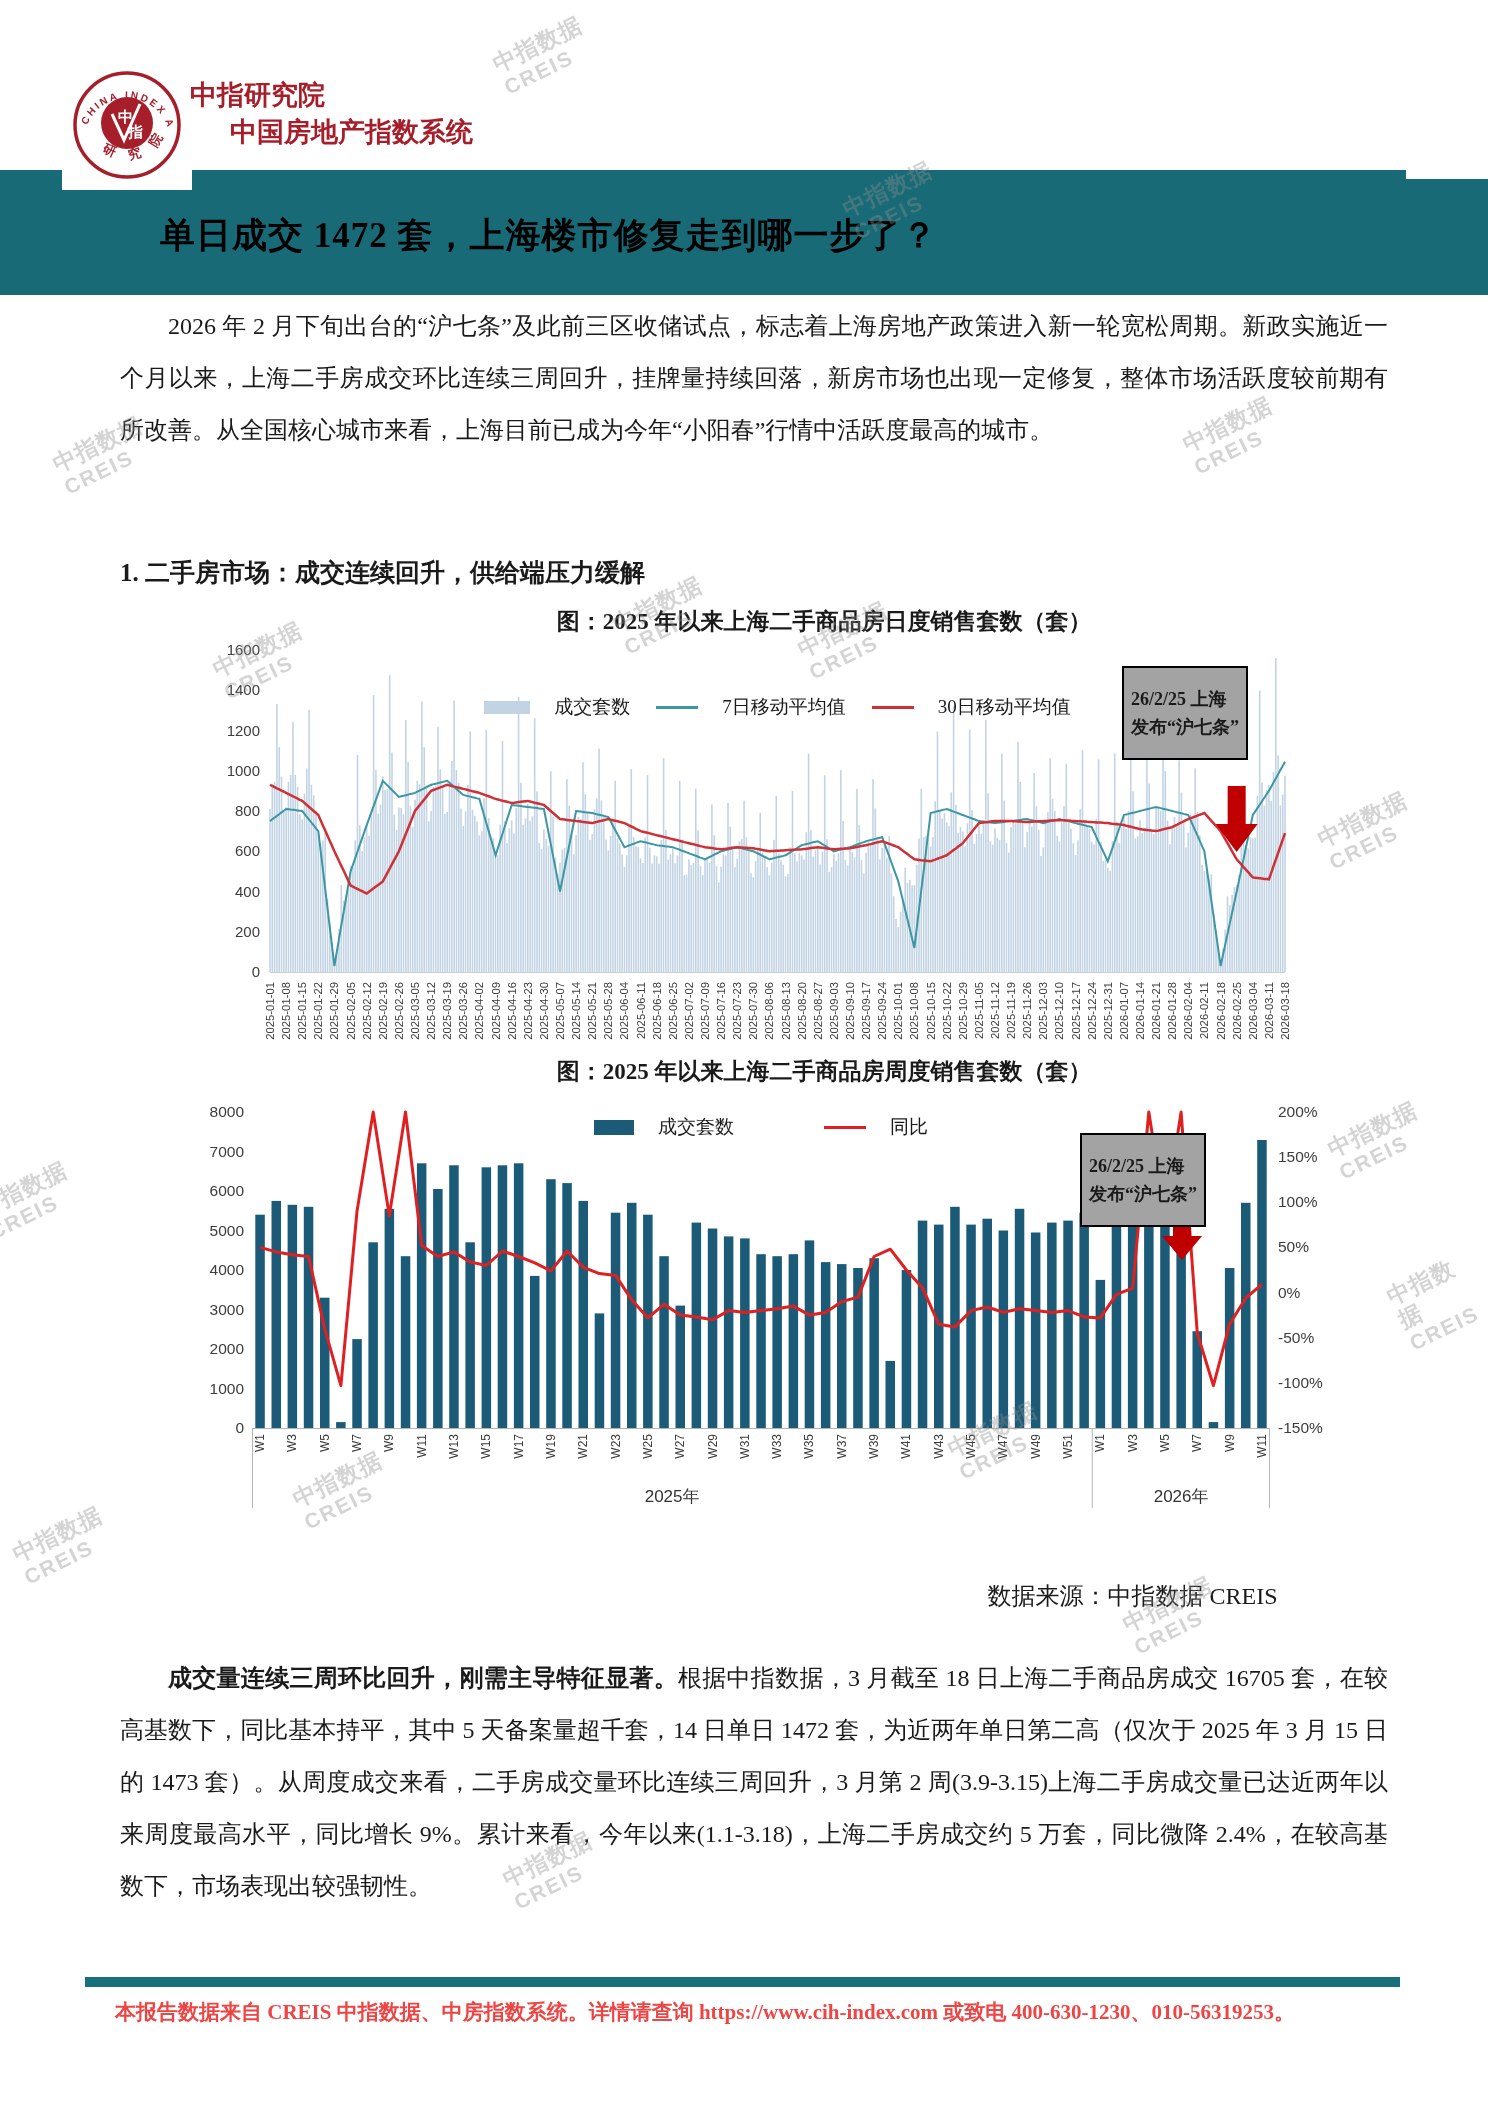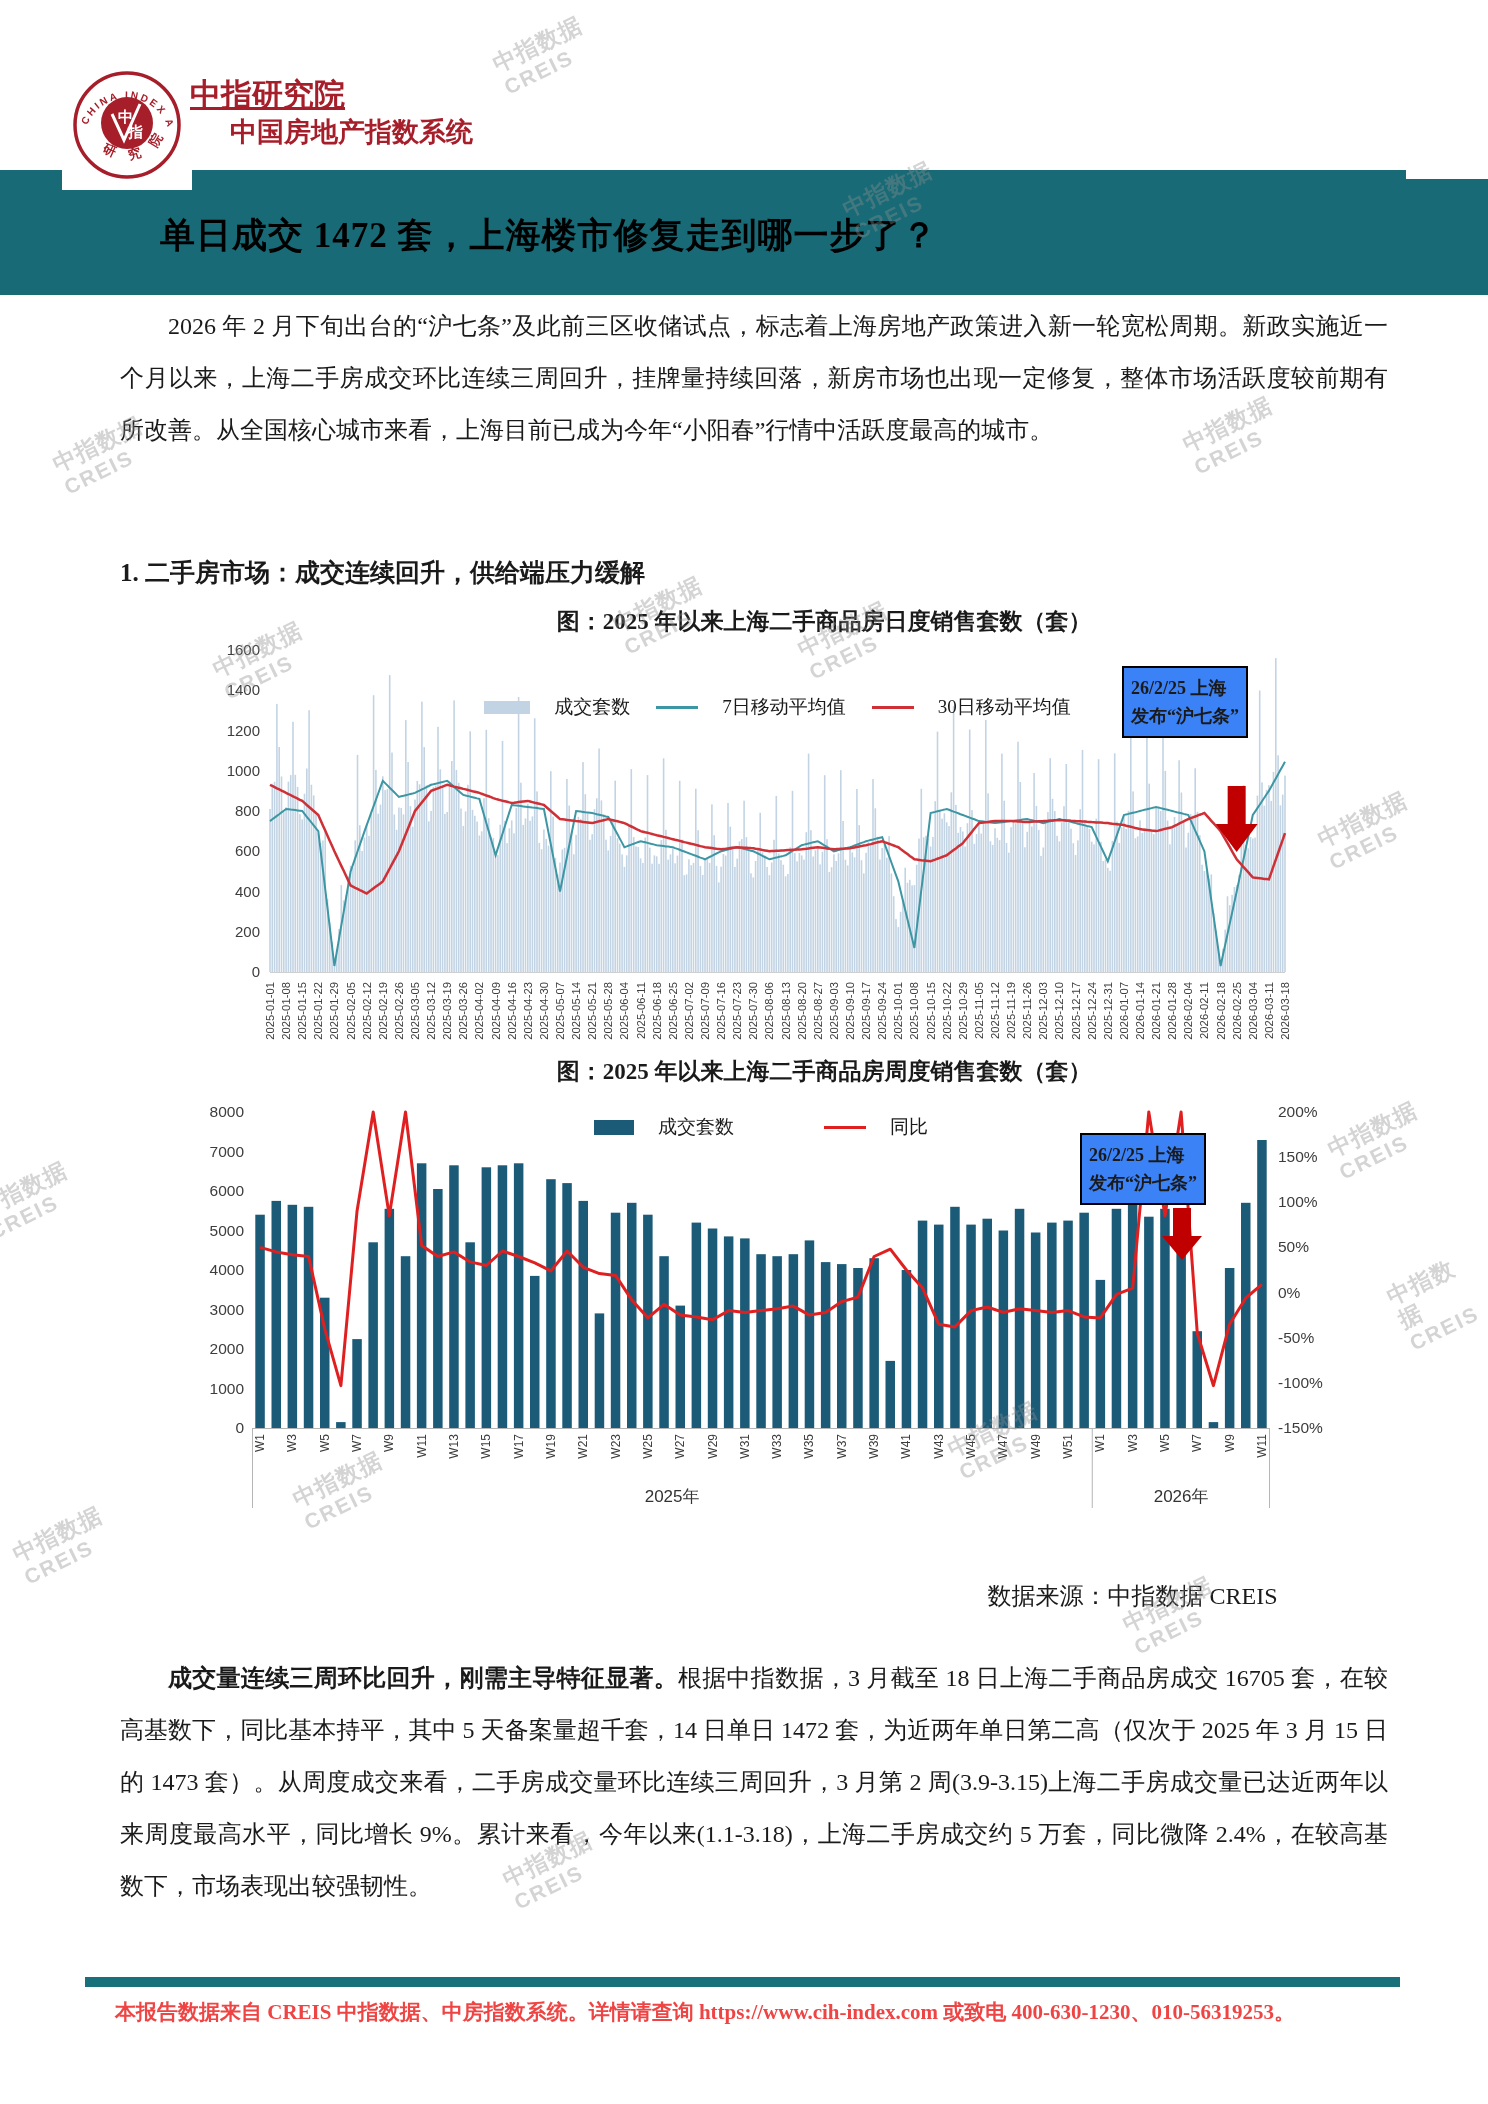--- a/index.html
+++ b/index.html
@@ -1,40 +1,40 @@
 <!DOCTYPE html>
 <html><head>
 <meta charset="utf-8">
 <style>
   html,body{margin:0;padding:0;background:#ffffff;}
   .page{position:relative;width:1488px;height:2104px;background:#ffffff;overflow:hidden;
         font-family:"Liberation Serif", serif;color:#1a1a1a;}
   .abs{position:absolute;}
   
   .brand{position:absolute;left:190px;top:78px;color:#A61E2A;font-family:"Liberation Sans",sans-serif;font-weight:bold;}
-  .brand .l1{font-size:31px;line-height:34px;text-decoration:underline;}
+  .brand .l1{font-size:27px;line-height:34px;}
   .brand .l2{font-size:27px;line-height:40px;margin-left:40px;}
   .band{position:absolute;left:0;top:170px;width:1488px;height:125px;background:#176A76;}
   .band-notch{position:absolute;left:1406px;top:170px;width:82px;height:9px;background:#ffffff;}
   .logo-bg{position:absolute;left:62px;top:62px;width:130px;height:128px;background:#ffffff;}
   .page-title{position:absolute;left:160px;top:212px;width:1200px;color:#000000;
               font-size:35px;font-weight:bold;letter-spacing:1px;}
   
   .para{position:absolute;left:120px;width:1268px;font-size:24px;line-height:52px;
         text-align:justify;text-indent:48px;}
   .heading{position:absolute;left:120px;width:1268px;font-size:25px;font-weight:bold;}
   
   .chart-title{position:absolute;width:1248px;text-align:center;font-size:23px;font-weight:bold;z-index:3;}
   .legend{position:absolute;display:flex;justify-content:center;align-items:center;gap:26px;
           font-size:19px;z-index:3;font-family:"Liberation Serif",serif;}
   .legend .item{display:flex;align-items:center;gap:24px;}
   .sw-bar1{width:46px;height:13px;background:#C2D4E4;}
   .sw-bar2{width:40px;height:15px;background:#1B5B78;}
   .sw-line{width:42px;height:0;border-top:3.5px solid;}
-  .callout{position:absolute;background:#3b82f6;border:2.5px solid #000;padding:6px 7px;
+  .callout{position:absolute;background:#a3a3a3;border:2.5px solid #000;padding:17px 7px;
            font-size:18px;line-height:28px;font-weight:bold;z-index:4;white-space:nowrap;}
   .datasource{position:absolute;left:900px;top:1580px;width:465px;text-align:center;font-size:24px;}
   
   .footer-bar{position:absolute;left:85px;top:1977px;width:1315px;height:10px;background:#17707A;}
   .footer-text{position:absolute;left:115px;top:1998px;width:1300px;color:#ef4444;
                font-size:21px;font-weight:bold;}
   
   .wm{position:absolute;transform:rotate(-26deg);color:#8f8f8f;opacity:.38;z-index:5;
       font-family:"Liberation Sans",sans-serif;font-weight:bold;font-size:23px;line-height:26px;
       letter-spacing:1px;pointer-events:none;}

